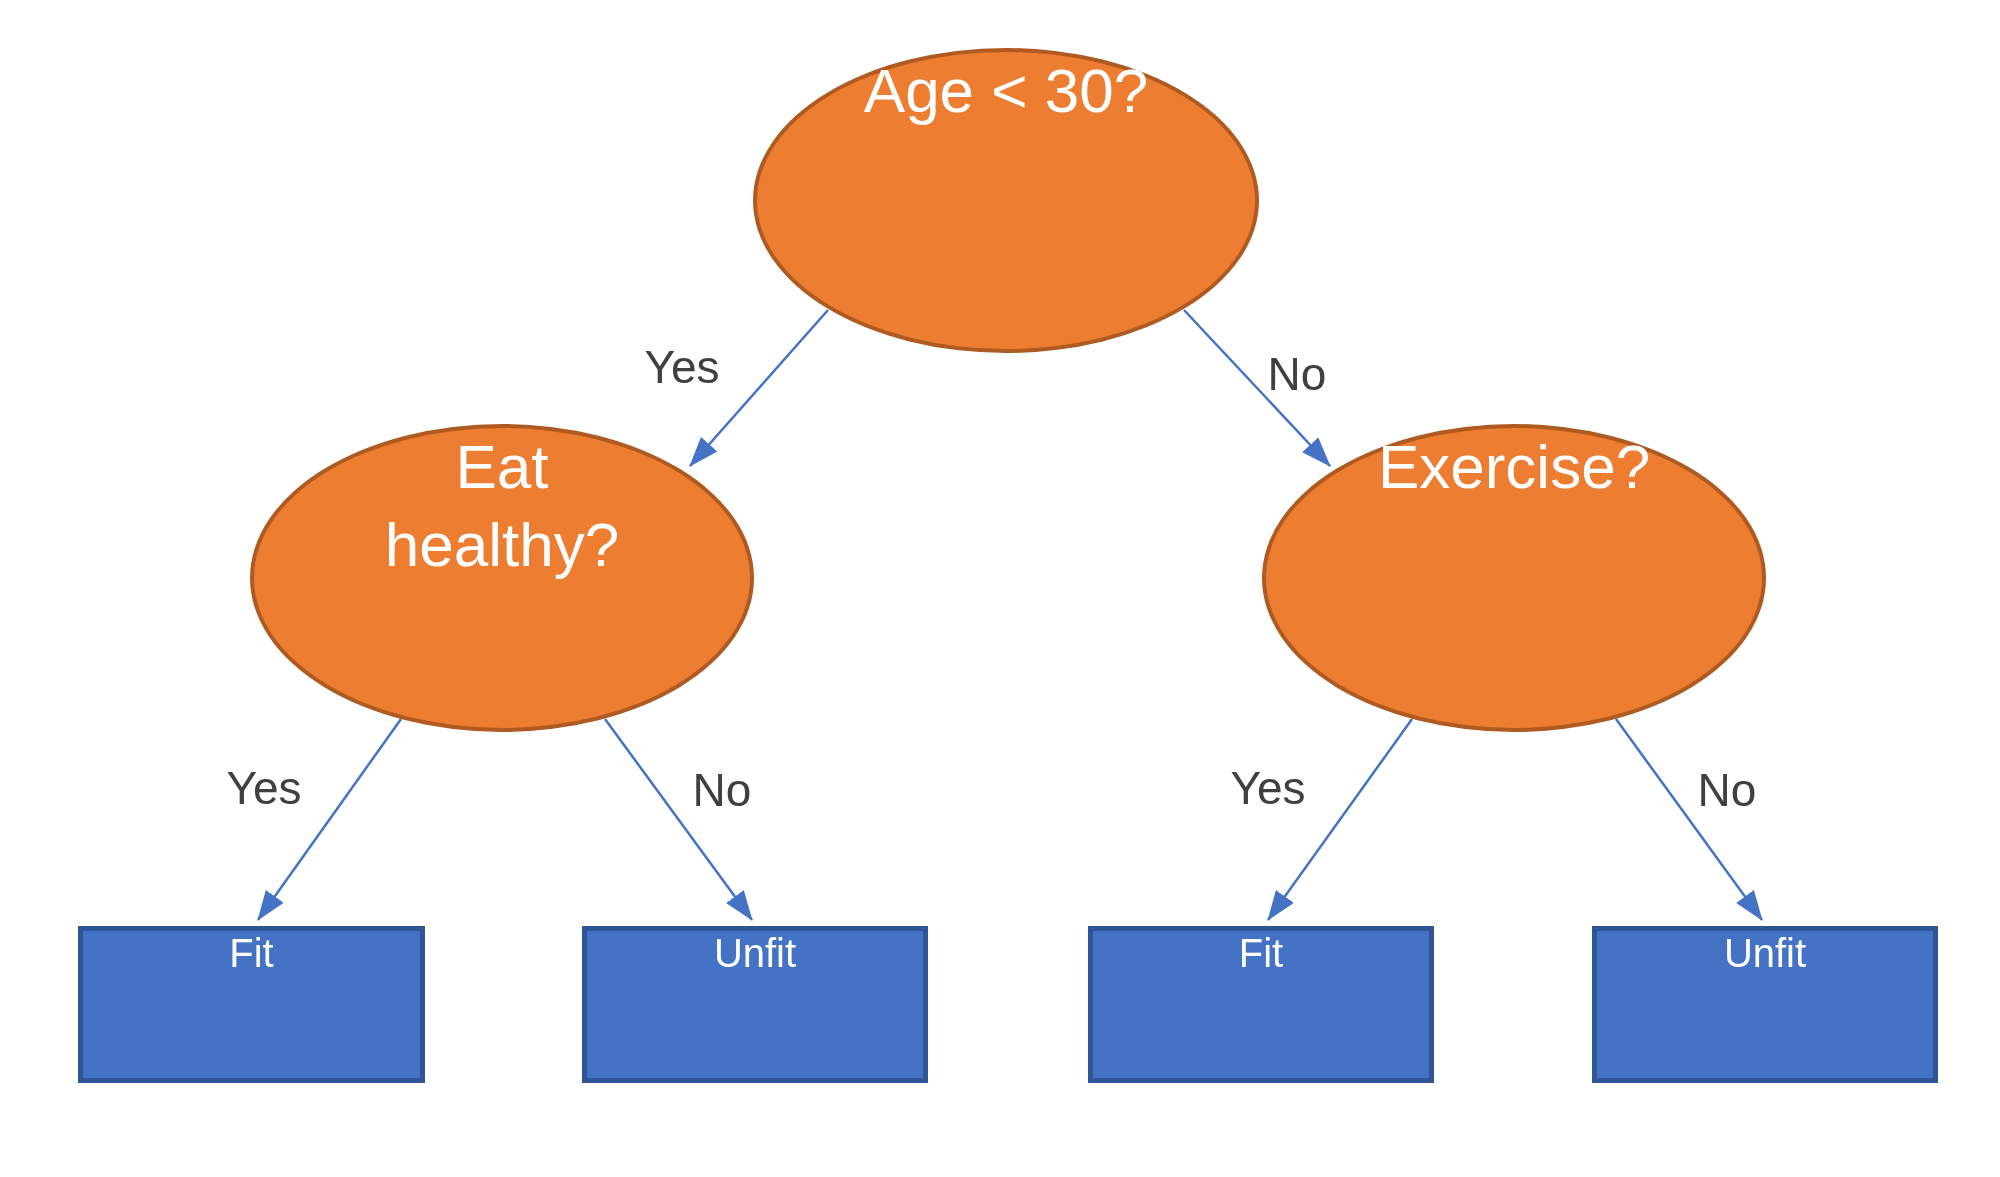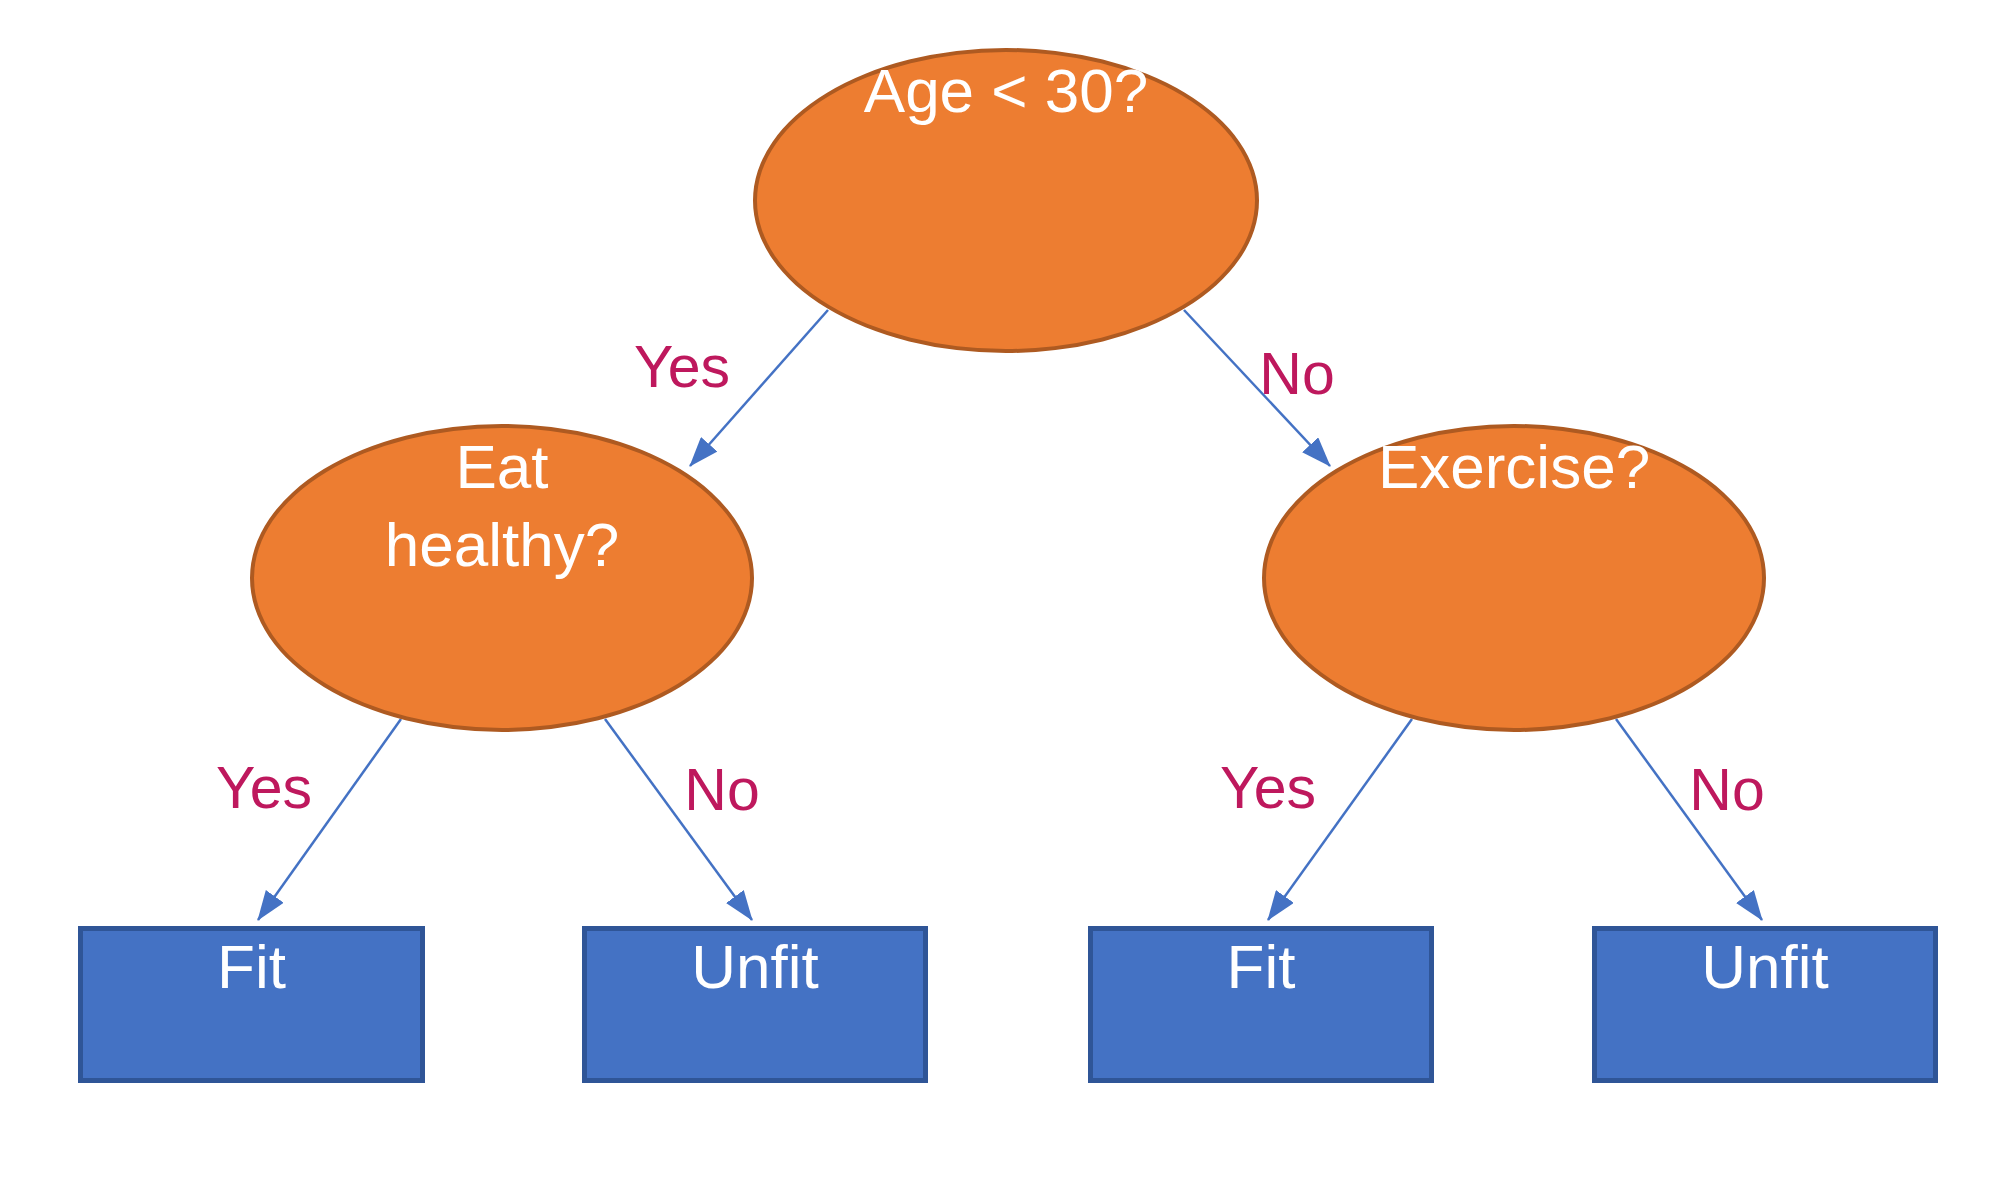--- a/index.html
+++ b/index.html
@@ -39,33 +39,33 @@
   .decision {
     background: #ED7D31;
     border: 4px solid #AE5A21;
     border-radius: 50%;
     font-size: 62px;
     line-height: 1.25;
   }
   .leaf {
     background: #4472C4;
     border: 5px solid #2F5597;
-    font-size: 62px;
+    font-size: 40px;
   }
   .node-label {
     display: block;
   }
   .node-label.narrow {
     max-width: 310px;
   }
   .edge-label {
     position: absolute;
     transform: translate(-50%, -50%);
-    color: #be185d;
-    font-size: 59px;
+    color: #404040;
+    font-size: 46px;
     white-space: nowrap;
   }
 </style>
 </head>
 <body>
 
 <div class="stage">
 
   <svg class="edges-layer" viewBox="0 0 2000 1177" xmlns="http://www.w3.org/2000/svg">
     <defs>

